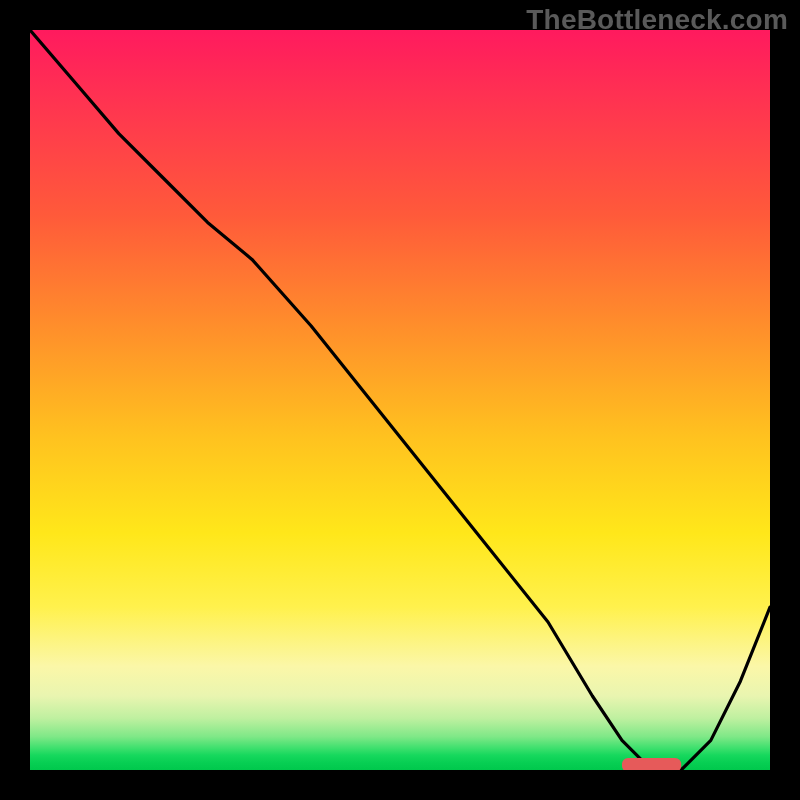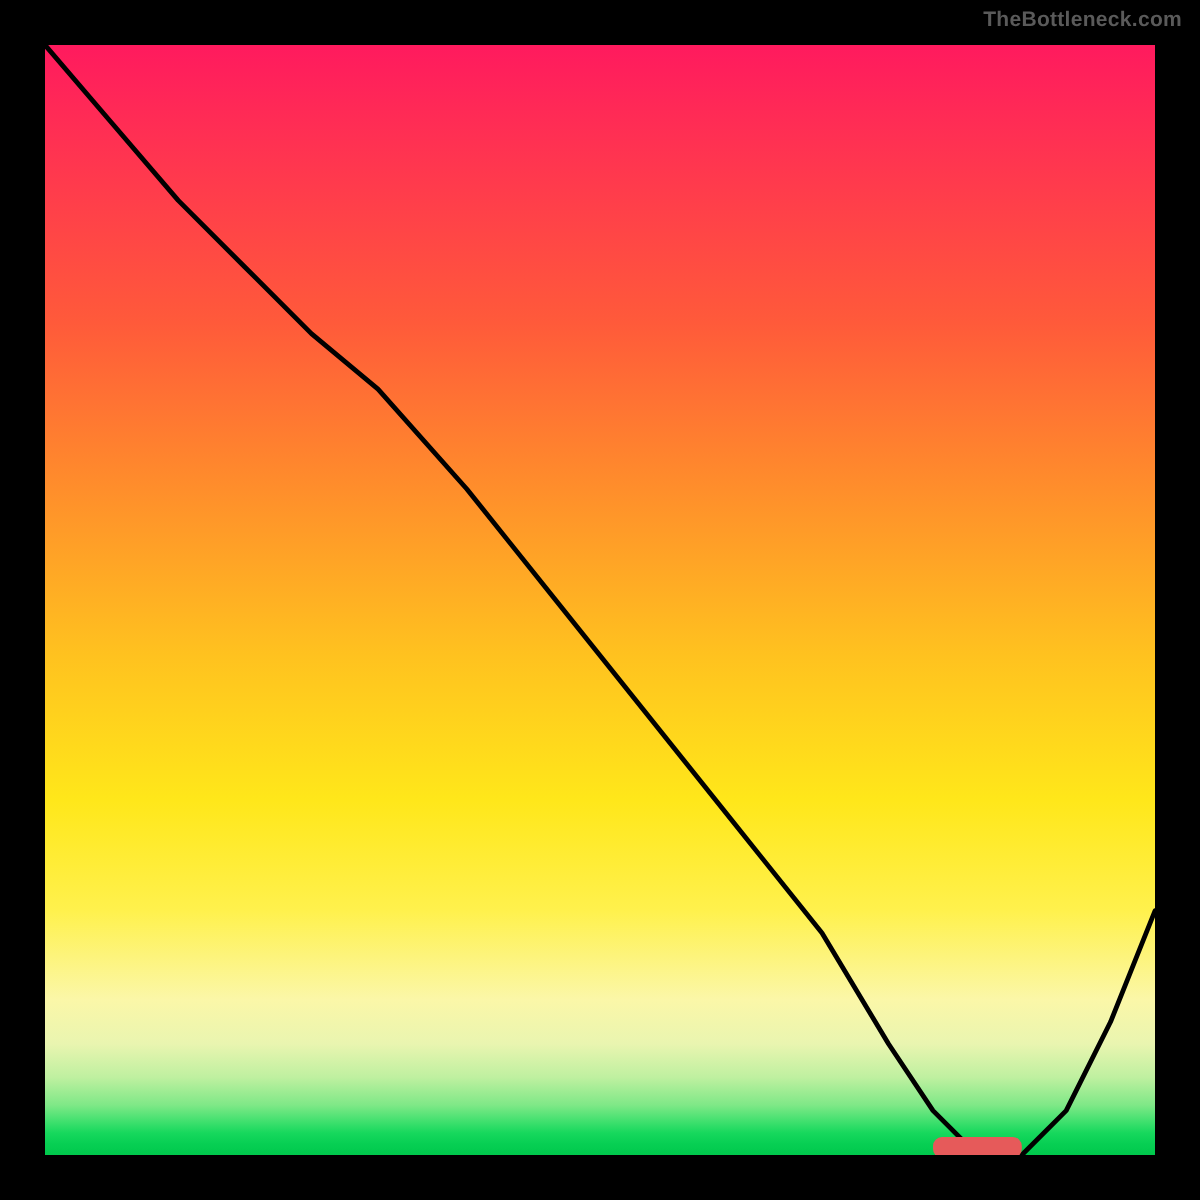--- a/index.html
+++ b/index.html
@@ -14,21 +14,21 @@
   .stage {
     position: relative;
     width: 800px;
     height: 800px;
   }
   .watermark {
     position: absolute;
     top: 4px;
     right: 12px;
     color: #5a5a5a;
-    font-size: 14px;
+    font-size: 28px;
     font-weight: 600;
     letter-spacing: 0.2px;
     z-index: 10;
   }
   
   .plot {
     position: absolute;
     left: 30px;
     top: 30px;
     width: 740px;

